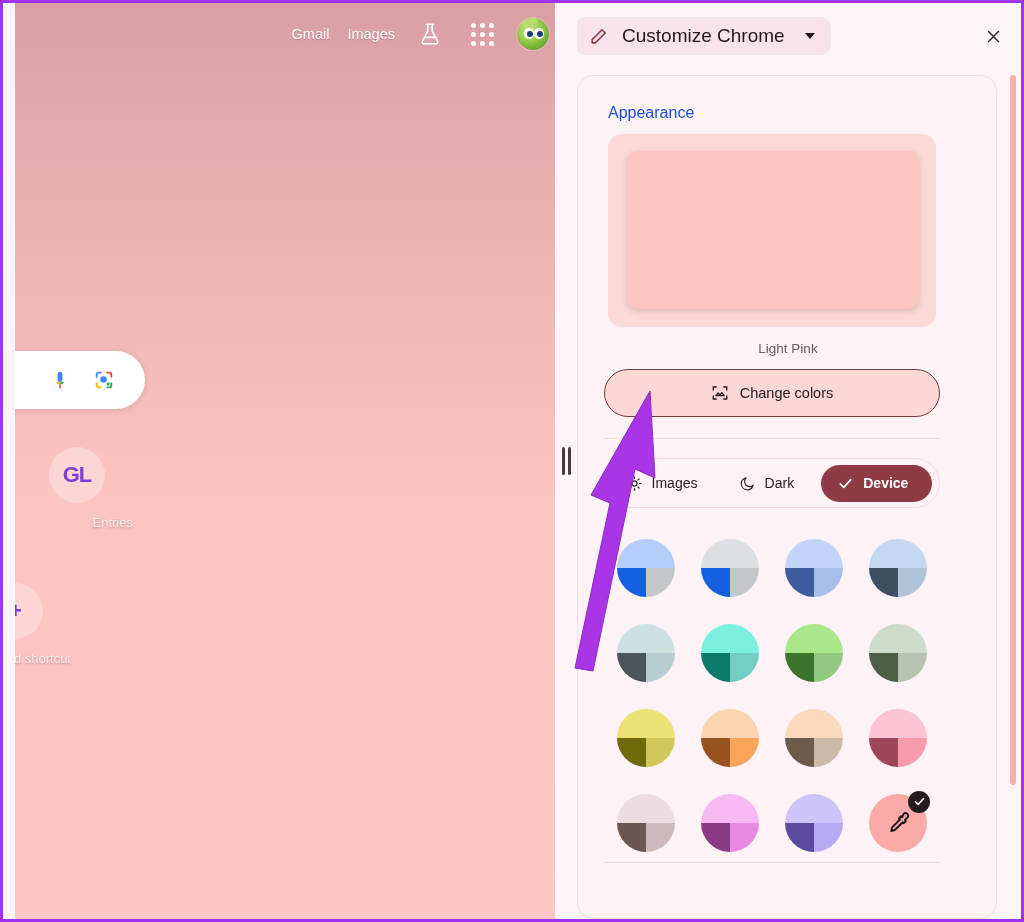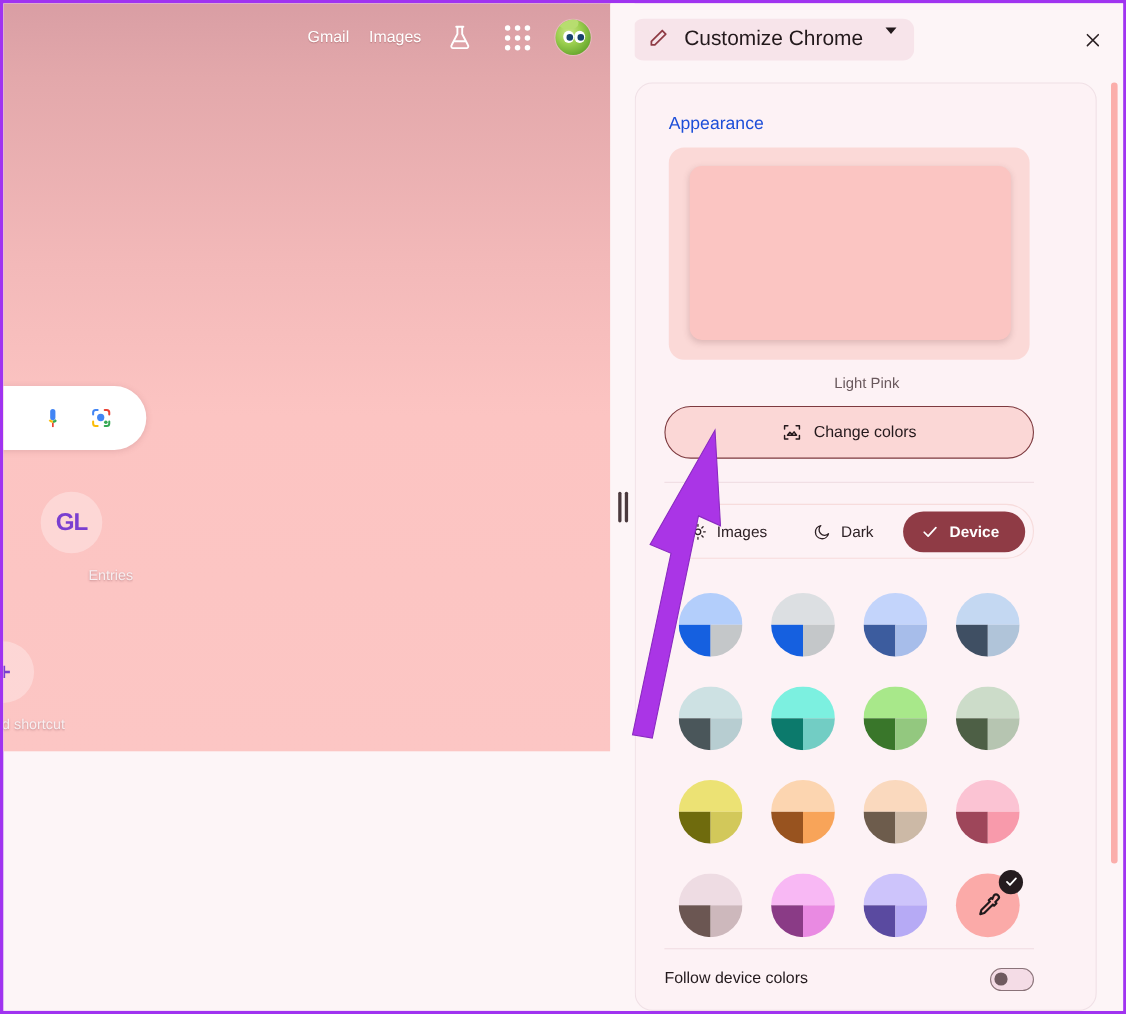--- a/index.html
+++ b/index.html
@@ -11,22 +11,22 @@
   }
   #root {
     position: relative;
     width: 1024px; height: 922px;
     border: 3px solid #a033f0;
     overflow: hidden;
   }
 
   
   #ntp {
-    position: absolute; left: 0; top: 0;
-    width: 552px; height: 680px;
+    position: absolute; left: 12px; top: 0;
+    width: 552px; height: 916px;
     background:
       linear-gradient(180deg, #d99ea4 0%, #e3a8ab 10%, #f3b9b9 35%, #fcc4c2 55%, #fcc6c4 100%);
     overflow: hidden;
   }
   #ntp-topbar {
     position: absolute; right: 18px; top: 14px;
     display: flex; align-items: center; gap: 18px;
   }
   .ntp-link {
     color: #ffffff; font-size: 14.5px; text-decoration: none;
@@ -96,21 +96,21 @@
   
   #panel {
     position: absolute; left: 552px; top: 0; width: 469px; height: 916px;
     background: #fdf5f7; overflow: hidden;
   }
   #panel-header {
     height: 66px; display: flex; align-items: center;
     padding: 0 14px 0 20px;
   }
   #panel-title-chip {
-    display: flex; gap: 14px;
+    display: flex; align-items: center; gap: 14px;
     background: #f7e4ea; border-radius: 10px;
     padding: 8px 16px 8px 14px; cursor: pointer;
   }
   .pencil-svg { width: 19px; height: 19px; }
   #panel-title-text { font-size: 19px; color: #23191c; font-weight: 400; }
   .caret { width: 0; height: 0; border-left: 5.5px solid transparent;
     border-right: 5.5px solid transparent; border-top: 6.5px solid #23191c; margin-left: 6px; }
   #close-btn {
     margin-left: auto; width: 34px; height: 34px; border-radius: 50%;
     display: flex; align-items: center; justify-content: center; cursor: pointer;
@@ -481,26 +481,20 @@
                   <svg viewBox="0 0 24 24" fill="none" stroke="#ffffff" stroke-width="3" stroke-linecap="round" stroke-linejoin="round">
                     <path d="M4.5 12.5l5 5 10-11"></path>
                   </svg>
                 </div>
               </div>
             </div>
           </div>
 
         <hr class="divider" style="top:786px">
 
-        <div id="follow-row">
-          <span id="follow-label">Follow device colors</span>
-          <div id="follow-toggle">
-            <div class="knob"></div>
-          </div>
-        </div>
 
       </div>
     </div>
 
     <div id="panel-scrollbar-track">
       <div id="panel-scrollbar-thumb"></div>
     </div>
   </div>
 
   <svg id="annotation-arrow" viewBox="0 0 120 290">

